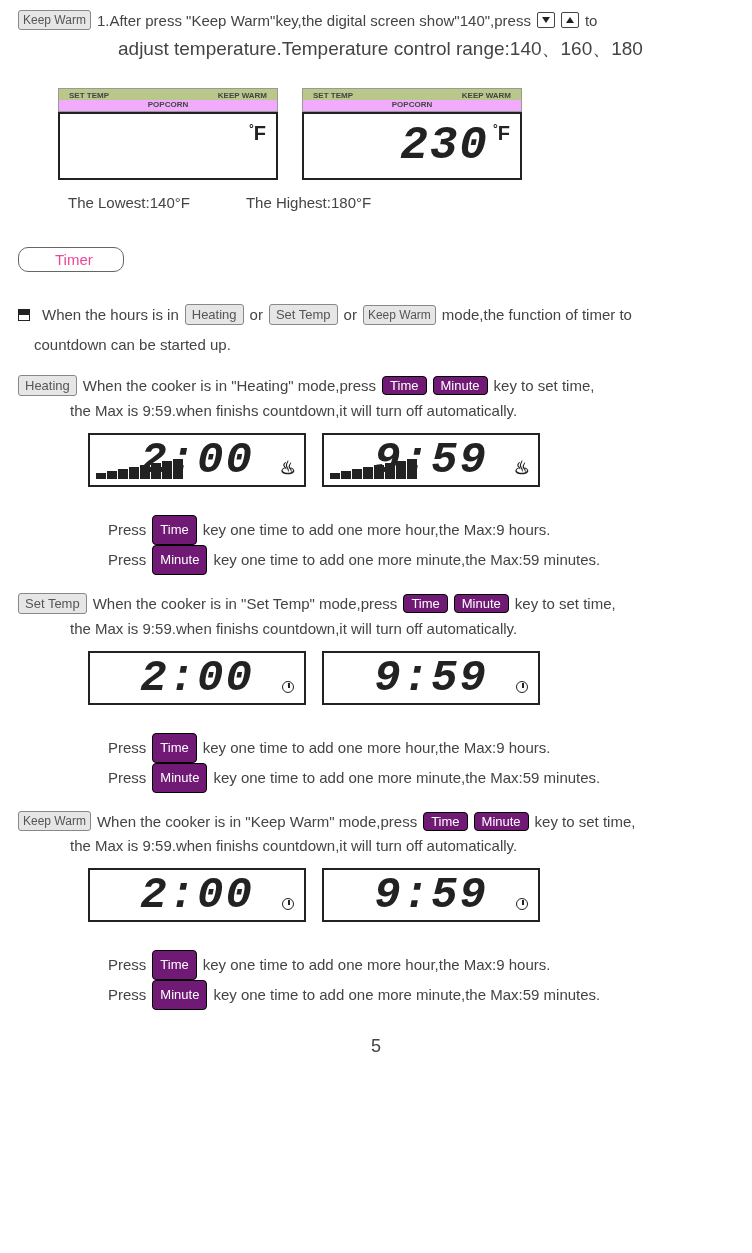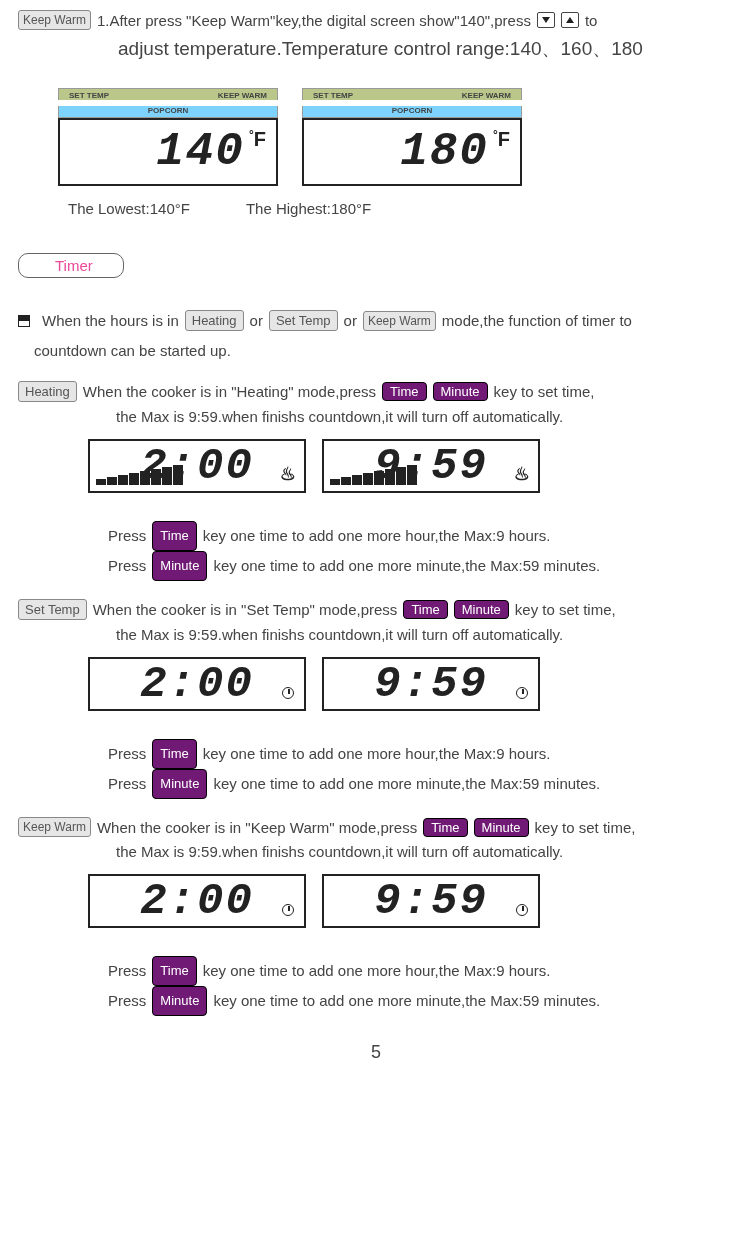--- a/index.html
+++ b/index.html
@@ -60,29 +60,28 @@
     font-size: 8px;
     font-weight: bold;
     color: #444;
     display: flex;
     justify-content: space-between;
     padding: 2px 10px 0 10px;
     border: 1px solid #999;
     border-bottom: none;
   }
   .lcd-top2 {
-    background: #7dd3fc;
+    background: #f0abfc;
     font-size: 8px;
     font-weight: bold;
     color: #444;
     text-align: center;
     padding: 0 0 2px 0;
     border: 1px solid #999;
     border-top: none;
-    margin-top: 6px;
   }
   .lcd-body {
     border: 2px solid #222;
     height: 68px;
     display: flex;
     align-items: center;
     justify-content: flex-end;
     padding-right: 10px;
     gap: 4px;
   }
@@ -121,21 +120,21 @@
   .bullet-sq {
     display: inline-block;
     width: 12px; height: 12px;
     background: linear-gradient(#222 50%, #fff 50%);
     border: 1px solid #222;
     margin-right: 6px;
   }
 
   .mode-block { margin-top: 18px; }
   .mode-row { display: flex; align-items: center; gap: 6px; flex-wrap: wrap; font-size: 15px; }
-  .mode-sub { margin-left: 98px; font-size: 15px; margin-top: 6px; }
+  .mode-sub { margin-left: 52px; font-size: 15px; margin-top: 6px; }
 
   .disp-pair { display: flex; gap: 16px; margin: 14px 0 14px 70px; }
   .disp {
     width: 218px; height: 54px;
     border: 2px solid #222;
     display: flex;
     align-items: center;
     justify-content: center;
     position: relative;
     gap: 4px;
@@ -203,32 +202,31 @@
 <div class="line2">adjust temperature.Temperature control range:140、160、180</div>
 
 <div class="lcd-pair">
   <div class="lcd">
     <div class="lcd-top">
       <span>SET TEMP</span>
       <span>KEEP WARM</span>
     </div>
     <div class="lcd-top2">POPCORN</div>
     <div class="lcd-body">
-      <span class="seg">140</span>
       <span class="degF">F</span>
     </div>
   </div>
   <div class="lcd">
     <div class="lcd-top">
       <span>SET TEMP</span>
       <span>KEEP WARM</span>
     </div>
     <div class="lcd-top2">POPCORN</div>
     <div class="lcd-body">
-      <span class="seg">180</span>
+      <span class="seg">230</span>
       <span class="degF">F</span>
     </div>
   </div>
 </div>
 
 <div class="low-high">
   <span>The Lowest:140°F</span>
   <span>The Highest:180°F</span>
 </div>
 

